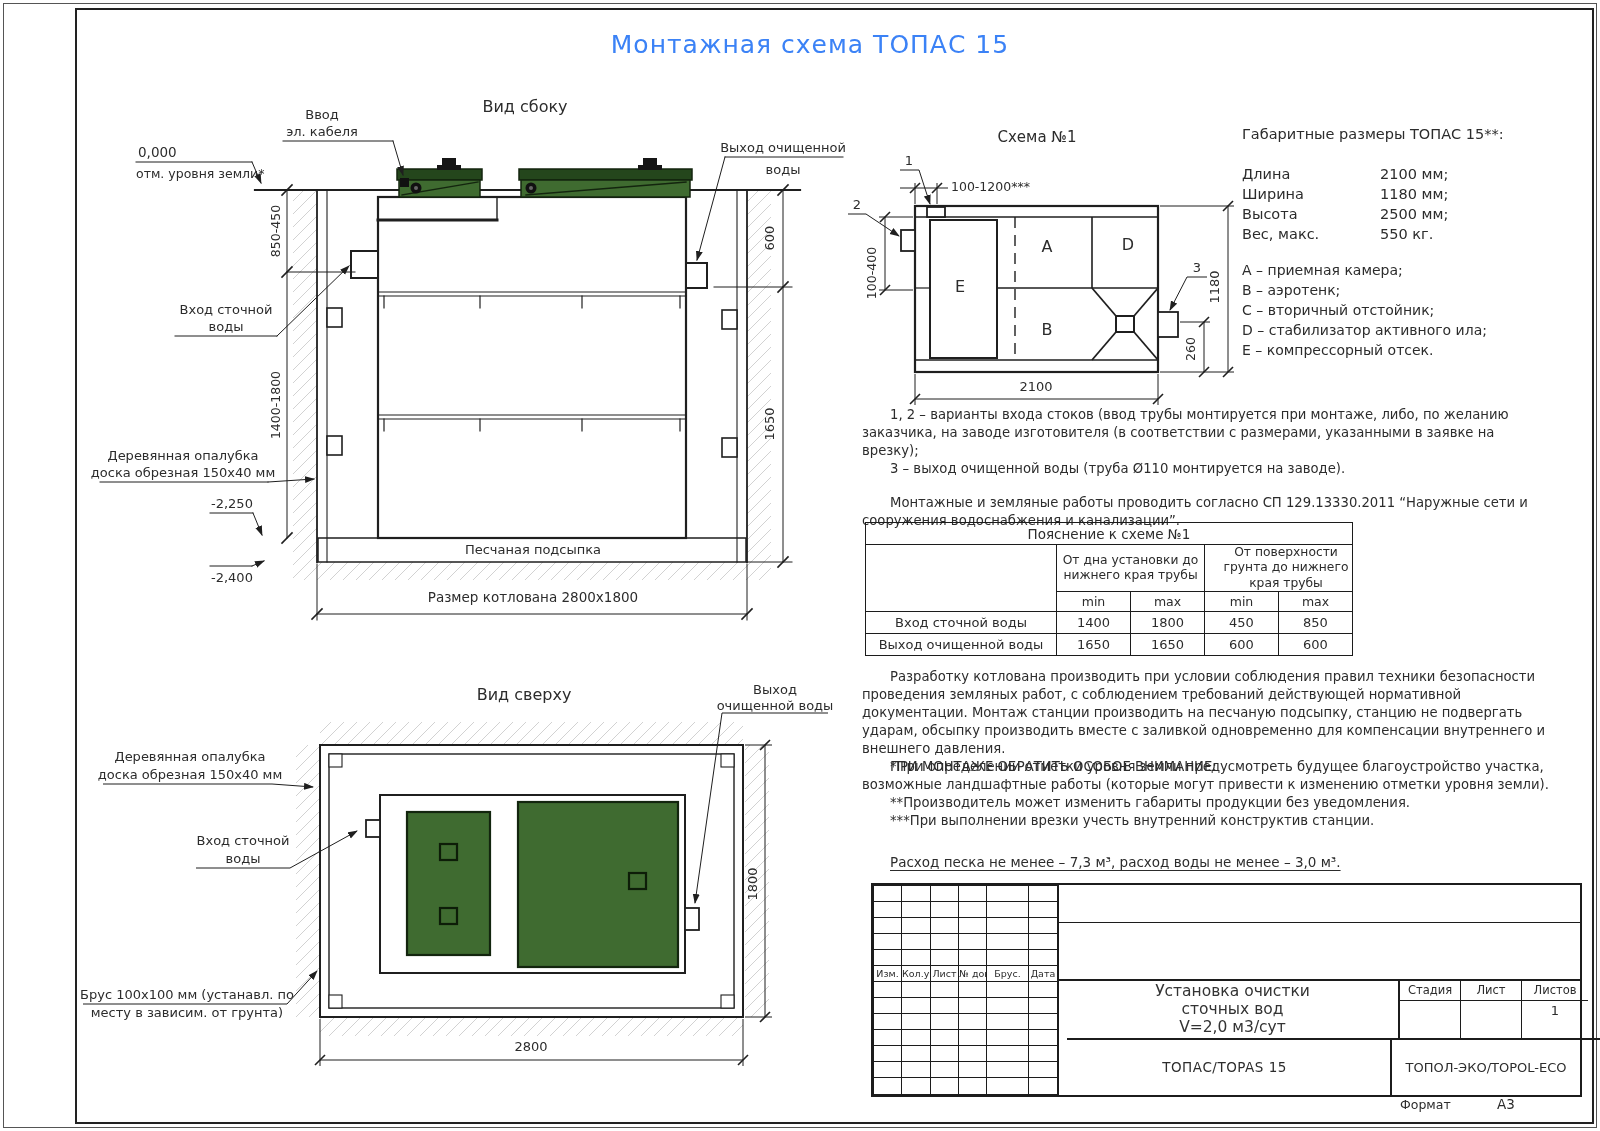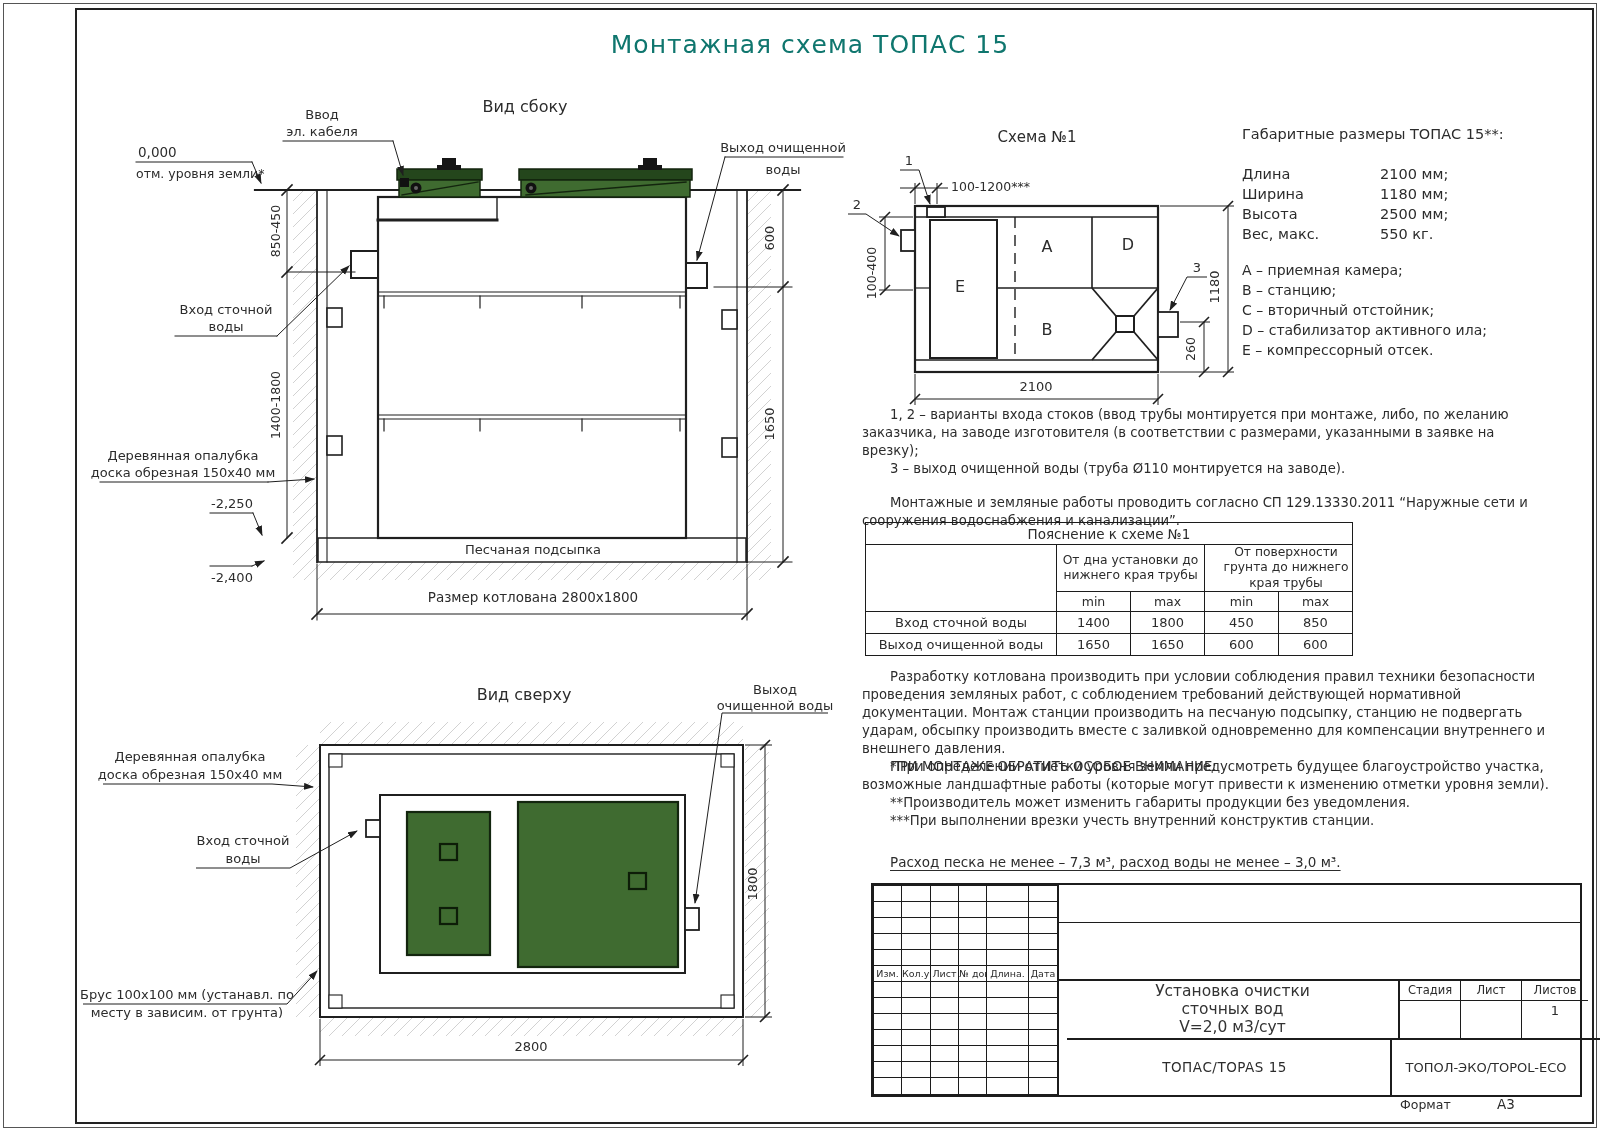--- a/index.html
+++ b/index.html
@@ -1,21 +1,21 @@
 <!DOCTYPE html>
 <html><head>
 <meta charset="utf-8">
 <style>
   html,body{margin:0;padding:0;background:#fff;}
   body{font-family:"DejaVu Sans",sans-serif;color:#2c2c2c;}
   .page{position:relative;width:1600px;height:1131px;background:#fff;overflow:hidden;}
   .abs{position:absolute;}
   .outer-border{left:3px;top:3px;width:1592px;height:1123px;border:1px solid #555;}
   .frame{left:75px;top:8px;width:1515px;height:1112px;border:2px solid #222;}
-  .main-title{left:560px;top:30px;width:500px;text-align:center;font-size:25px;color:#0f766e;letter-spacing:1px;}
+  .main-title{left:560px;top:30px;width:500px;text-align:center;font-size:25px;color:#3b82f6;letter-spacing:1px;}
   svg text{font-family:"DejaVu Sans",sans-serif;fill:#2c2c2c;}
   .specs{left:1242px;top:126px;width:312px;font-size:14.5px;}
   .specs .sp-title{margin-bottom:22px;}
   .spec-row{display:flex;line-height:20px;}
   .spec-row .k{width:138px;}
   .legend{margin-top:16px;}
   .legend div{line-height:20px;font-size:14px;}
   .notes{left:862px;top:406px;width:690px;font-size:13.2px;line-height:18px;}
   .notes p{margin:0;text-indent:28px;}
   .notes p.sp{margin-top:16px;}
@@ -325,21 +325,21 @@
     <div class="spec-row">
         <span class="k">Высота</span>
         <span>2500 мм;</span>
       </div>
     <div class="spec-row">
         <span class="k">Вес, макс.</span>
         <span>550 кг.</span>
       </div>
     <div class="legend">
       <div>A – приемная камера;</div>
-      <div>B – станцию;</div>
+      <div>B – аэротенк;</div>
       <div>C – вторичный отстойник;</div>
       <div>D – стабилизатор активного ила;</div>
       <div>E – компрессорный отсек.</div>
     </div>
   </div>
 
   <div class="abs notes">
     <p>1, 2 – варианты входа стоков (ввод трубы монтируется при монтаже, либо, по желанию заказчика, на заводе изготовителя (в соответствии с размерами, указанными в заявке на врезку);</p>
     <p>3 – выход очищенной воды (труба Ø110 монтируется на заводе).</p>
     <p class="sp">Монтажные и земляные работы проводить согласно СП 129.13330.2011 “Наружные сети и сооружения водоснабжения и канализации”.</p>
@@ -433,21 +433,21 @@
             <td></td>
             <td></td>
             <td></td>
             <td></td>
           </tr>
       <tr style="height:16px;">
         <td>Изм.</td>
         <td>Кол.уч.</td>
         <td>Лист</td>
         <td>№ док.</td>
-        <td>Длина.</td>
+        <td>Брус.</td>
         <td>Дата</td>
       </tr>
       <tr style="height:16px;">
             <td></td>
             <td></td>
             <td></td>
             <td></td>
             <td></td>
             <td></td>
           </tr>

